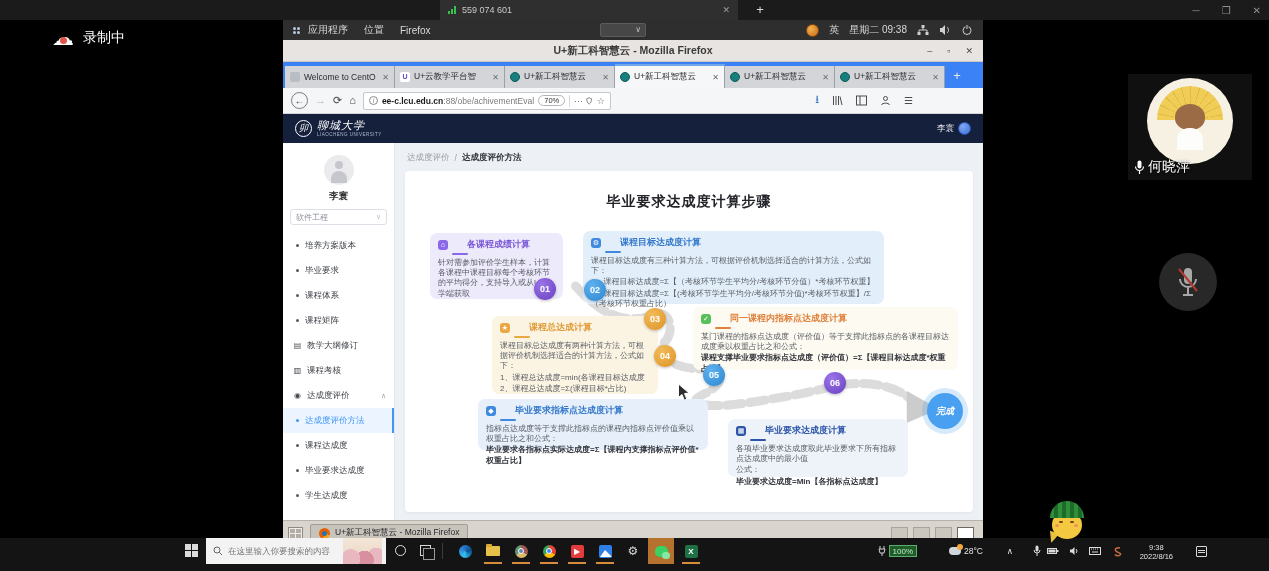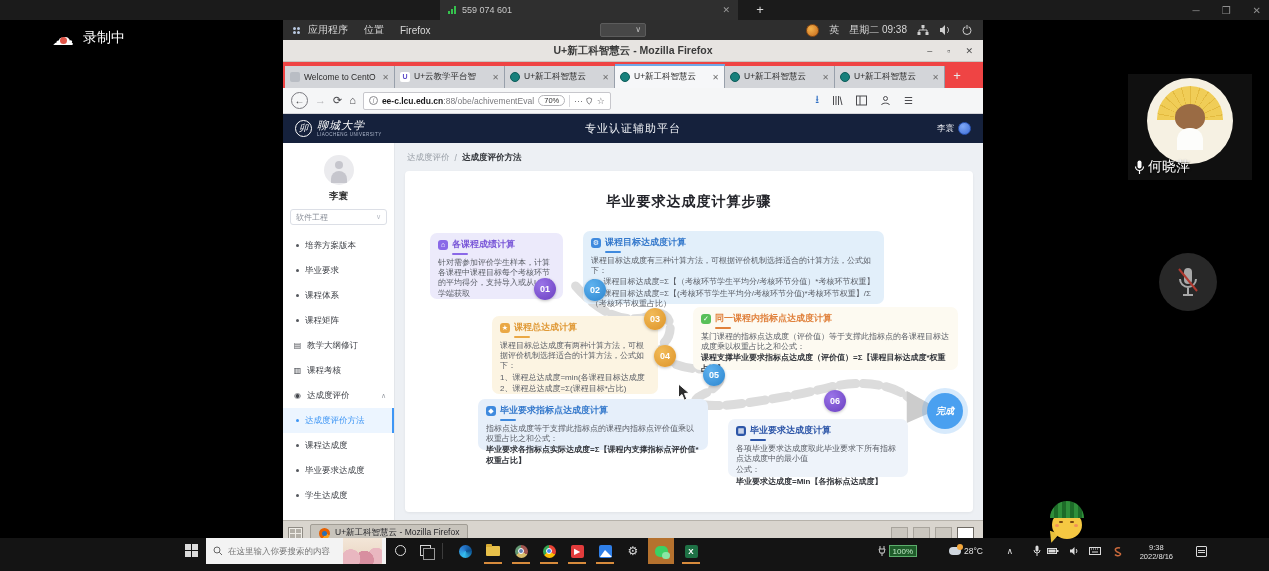--- a/index.html
+++ b/index.html
@@ -30,21 +30,21 @@
   .dotgrid{display:inline-grid;grid-template-columns:3px 3px;gap:1px;margin-right:-8px}
   .dotgrid i{width:3px;height:3px;background:#b9c9e0;border-radius:50%}
   .gnome-dd{position:absolute;left:317px;top:3px;width:46px;height:14px;background:#474747;border:1px solid #5c5c5c;border-radius:2px;color:#bdbdbd;font-size:8px;text-align:right;padding:1px 4px}
   .gnome-right{margin-left:auto;display:flex;align-items:center;gap:10px}
   .orange-dot{width:13px;height:13px;border-radius:50%;background:radial-gradient(circle at 35% 35%,#f5b24a,#c56a1e);border:1px solid #8f4d12}
   .gicon{width:12px;height:12px;display:inline-block}
 
   .ff-title{position:relative;height:22px;background:#e7e4e1;border-bottom:1px solid #c9c5c0;display:flex;align-items:center;justify-content:center;color:#3a3a3a;font-size:10.5px;font-weight:bold;flex:none}
   .ff-title .ctrl{position:absolute;right:10px;display:flex;gap:15px;font-weight:normal;color:#4d4d4d;font-size:9px}
 
-  .ff-tabs{height:26px;background:#ef4444;display:flex;align-items:flex-end;padding-left:2px;flex:none}
+  .ff-tabs{height:26px;background:#3b82f6;display:flex;align-items:flex-end;padding-left:2px;flex:none}
   .tab{width:110px;height:22px;background:#d3d5d9;border-right:1px solid #98a0ab;display:flex;align-items:center;gap:4px;padding:0 5px;font-size:8.5px;color:#2a2a2a}
   .tab.active{background:#f6f7f9;height:24px;border-top:2px solid #6fa8e8}
   .tab .lbl{white-space:nowrap;overflow:hidden;flex:1}
   .tab .x{color:#6e6e6e;font-size:8px}
   .fav{width:10px;height:10px;border-radius:50%;flex:none}
   .fav.teal{background:#17807c;border:1px solid #0d5c59}
   .fav.uplus{border-radius:2px;background:#fff;color:#5a48c8;font-size:7px;font-weight:bold;text-align:center;line-height:10px}
   .fav.none{border-radius:2px;background:#b9bdc4}
   .newtab-btn{width:24px;height:22px;color:#e9e9e9;font-size:13px;text-align:center;line-height:20px}
 
@@ -88,21 +88,21 @@
   .mitem.active{color:#3e96f5;background:#ecf5ff;border-right:2px solid #3e96f5}
   .mitem.active::before{background:#3e96f5}
 
   .main{flex:1;position:relative;padding:5px 10px;overflow:hidden}
   .crumb{font-size:8.5px;color:#9aa0a8;margin:4px 0 7px 2px;display:flex;gap:5px;align-items:center}
   .crumb .cur{color:#303338;font-weight:bold}
   .card{position:relative;background:#fff;border-radius:4px;height:341px;box-shadow:0 1px 3px rgba(0,0,0,.06)}
   .card-title{position:absolute;left:0;right:0;top:22px;text-align:center;font-size:14px;font-weight:bold;color:#23242a;letter-spacing:1px}
 
   .fbox{position:absolute;border-radius:7px;padding:6px 8px;font-size:8px;line-height:1.3;color:#5a5e66}
-  .fbox .bt{display:flex;align-items:center;gap:4px;font-size:9px;font-weight:bold;margin-bottom:2px}
+  .fbox .bt{display:flex;align-items:center;gap:19px;font-size:9px;font-weight:bold;margin-bottom:2px}
   .fbox .bt .bicon{width:10px;height:10px;border-radius:3px;color:#fff;font-size:7px;line-height:10px;text-align:center;flex:none}
   .fbox .rule{width:16px;height:2px;border-radius:1px;margin:0 0 3px 14px}
   .fbox .ln{margin-top:1px}
   .fbox .strong{color:#33363c;font-weight:bold}
 
   .box1{left:25px;top:62px;width:133px;height:66px;background:#eceafb}
   .box1 .bt{color:#7a58d8}.box1 .bicon{background:#8a68e8}.box1 .rule{background:#8a68e8}
   .box2{left:178px;top:60px;width:301px;height:73px;background:#e2effa}
   .box2 .bt{color:#3579cc}.box2 .bicon{background:#3f8ade;border-radius:50%}.box2 .rule{background:#3f8ade}
   .box3{left:87px;top:145px;width:166px;height:78px;background:#fcf4e2}
@@ -335,21 +335,20 @@
     </div>
 
     <div class="site-header">
       <div class="logo">
         <span class="logo-seal">卯</span>
         <span>
           <div class="logo-cn">聊城大学</div>
           <div class="logo-en">LIAOCHENG UNIVERSITY</div>
         </span>
       </div>
-      <div class="site-title">专业认证辅助平台</div>
       <div class="site-user">
         <span>李寰</span>
         <span class="user-badge"></span>
       </div>
     </div>
 
     <div class="page">
 
       <div class="sidebar">
         <div class="avatar">
@@ -475,21 +474,21 @@
             <div class="ln">各项毕业要求达成度取此毕业要求下所有指标点达成度中的最小值</div>
             <div class="ln">公式：</div>
             <div class="ln strong">毕业要求达成度=Min【各指标点达成度】</div>
           </div>
 
           <div class="badge b-purple" style="left:129px;top:107px">01</div>
           <div class="badge b-blue" style="left:179px;top:108px">02</div>
           <div class="badge b-orange" style="left:239px;top:137px">03</div>
           <div class="badge b-orange" style="left:249px;top:174px">04</div>
           <div class="badge b-blue" style="left:298px;top:193px">05</div>
-          <div class="badge b-purple" style="left:419px;top:219px">06</div>
+          <div class="badge b-purple" style="left:419px;top:201px">06</div>
           <div class="done-circle">完成</div>
 
           <svg class="cursor" width="13" height="19" viewBox="0 0 13 19">
             <path d="M1.5 1 L1.5 14.5 L5 11.5 L7.3 17.2 L9.8 16.1 L7.5 10.6 L12 10 Z" fill="#2d2d2d" stroke="#fff" stroke-width="1"></path>
           </svg>
         </div>
       </div>
     </div>
 
     <div class="gnome-task">

